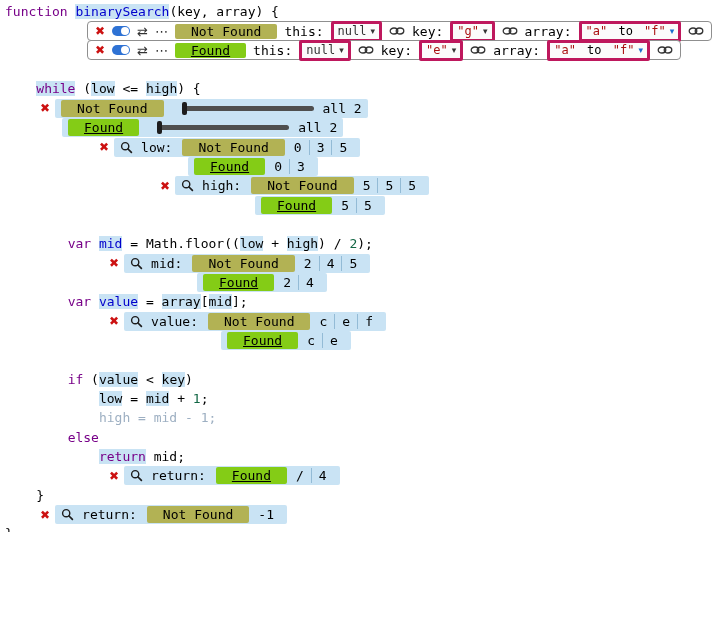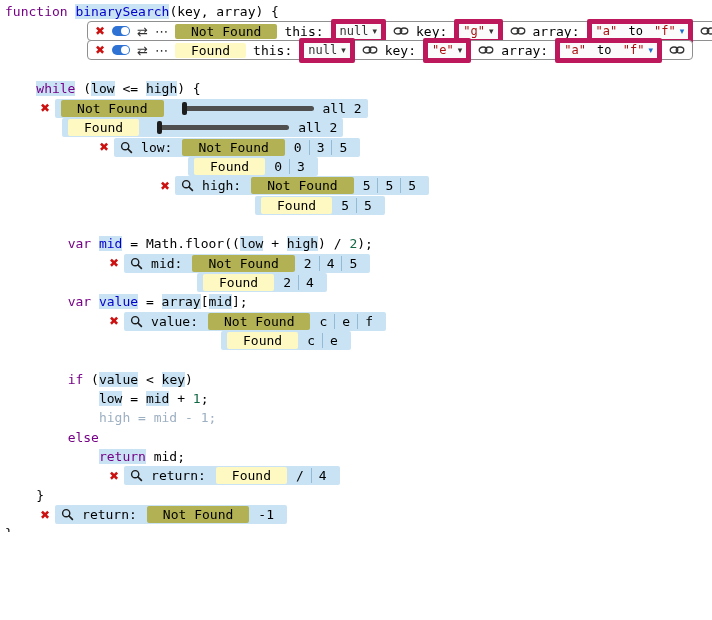--- a/index.html
+++ b/index.html
@@ -18,38 +18,38 @@
   .dim{color:#9dafc2;}
   .str{color:#aa1111;}
   .atomv{color:#333;}
   .hl{background:#c9e3f4;}
   
   .xbtn{color:#cc1111;font-family:"DejaVu Sans",sans-serif;font-weight:bold;font-size:12px;cursor:pointer;}
   .wrow > .xbtn{margin-right:5px;}
   .wbg{display:inline-flex;align-items:center;height:19px;background:#c9e3f4;padding:0 6px;border-radius:2px;}
   .badge{padding:0 16px;height:17px;line-height:17px;border-radius:2px;color:#000;}
   .badge.nf{background:#b2b254;}
-  .badge.f{background:#fef9c3;}
+  .badge.f{background:#84cc16;text-decoration:underline;}
   .mag{display:inline-flex;align-items:center;margin-right:3px;}
   .mag svg{display:block;}
   .plabel{margin:0 10px 0 5px;}
   .vals{display:inline-flex;align-items:stretch;height:19px;margin-left:2px;}
   .vals .v{padding:0 7px;display:flex;align-items:center;}
   .vals .sep{width:1px;background:#93bbd6;margin:2px 0;}
   .slider{position:relative;width:132px;height:13px;margin:0 9px;cursor:pointer;}
   .slider .track{position:absolute;left:0;right:0;top:4px;height:5px;background:#4f4f4f;border-radius:2.5px;}
   .slider .handle{position:absolute;left:0;top:0;width:5px;height:13px;background:#1d1d1d;border-radius:2px;}
   
   .exbox{display:inline-flex;align-items:center;column-gap:7px;height:18px;
     border:1px solid #8f8f8f;border-radius:4px;background:#fff;padding:0 7px;}
   .exbox .badge{height:15px;line-height:15px;}
   .icon{color:#333;font-family:"DejaVu Sans",sans-serif;font-size:13px;line-height:1;}
   .toggle{width:18px;height:10px;border-radius:5px;background:#2e72d4;position:relative;display:inline-block;cursor:pointer;}
   .toggle .knob{position:absolute;right:1px;top:1px;width:8px;height:8px;border-radius:50%;background:#fff;}
-  .dd{display:inline-flex;align-items:center;gap:4px;height:15px;border:5px solid #be185d;border-radius:2px;
+  .dd{display:inline-flex;align-items:center;gap:4px;height:15px;border:3px solid #be185d;border-radius:2px;
       background:#fbfbfb;padding:0 4px;font-size:12px;cursor:pointer;}
   .dd span{white-space:pre;}
   .dd .caret{font-size:9px;color:#333;font-family:"DejaVu Sans",sans-serif;}
   .dd .caret.blue{color:#1a6fd0;}
   .chain{display:inline-flex;align-items:center;cursor:pointer;}
   .chain svg{display:block;}
 </style>
 </head>
 <body>
 

